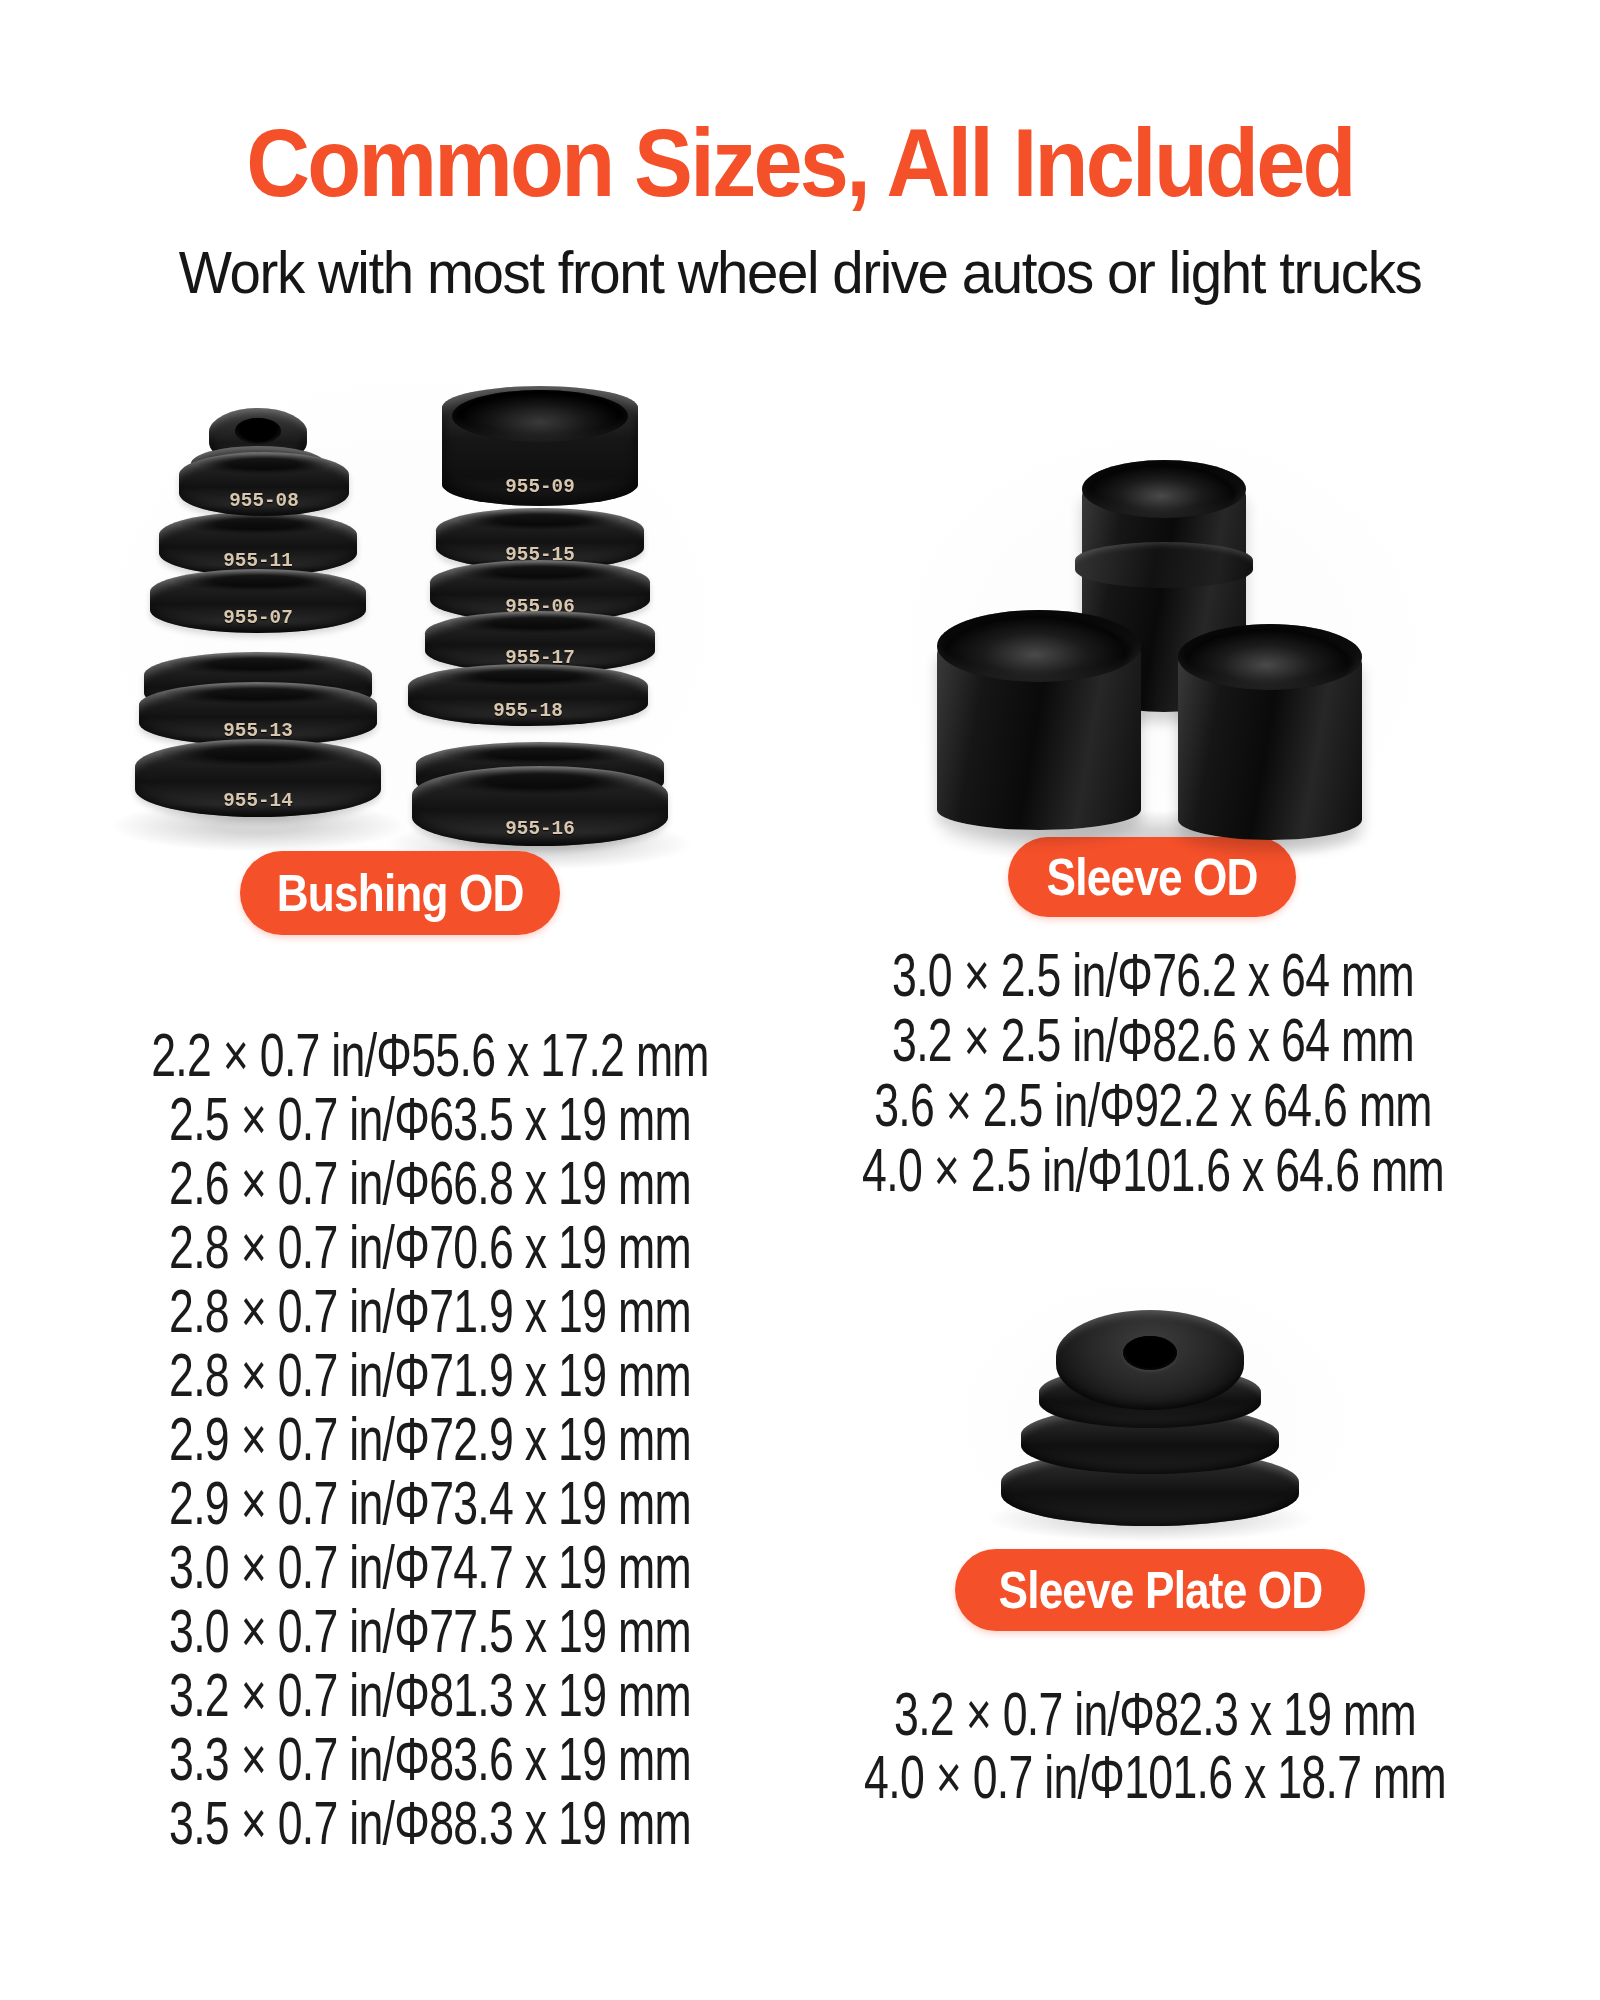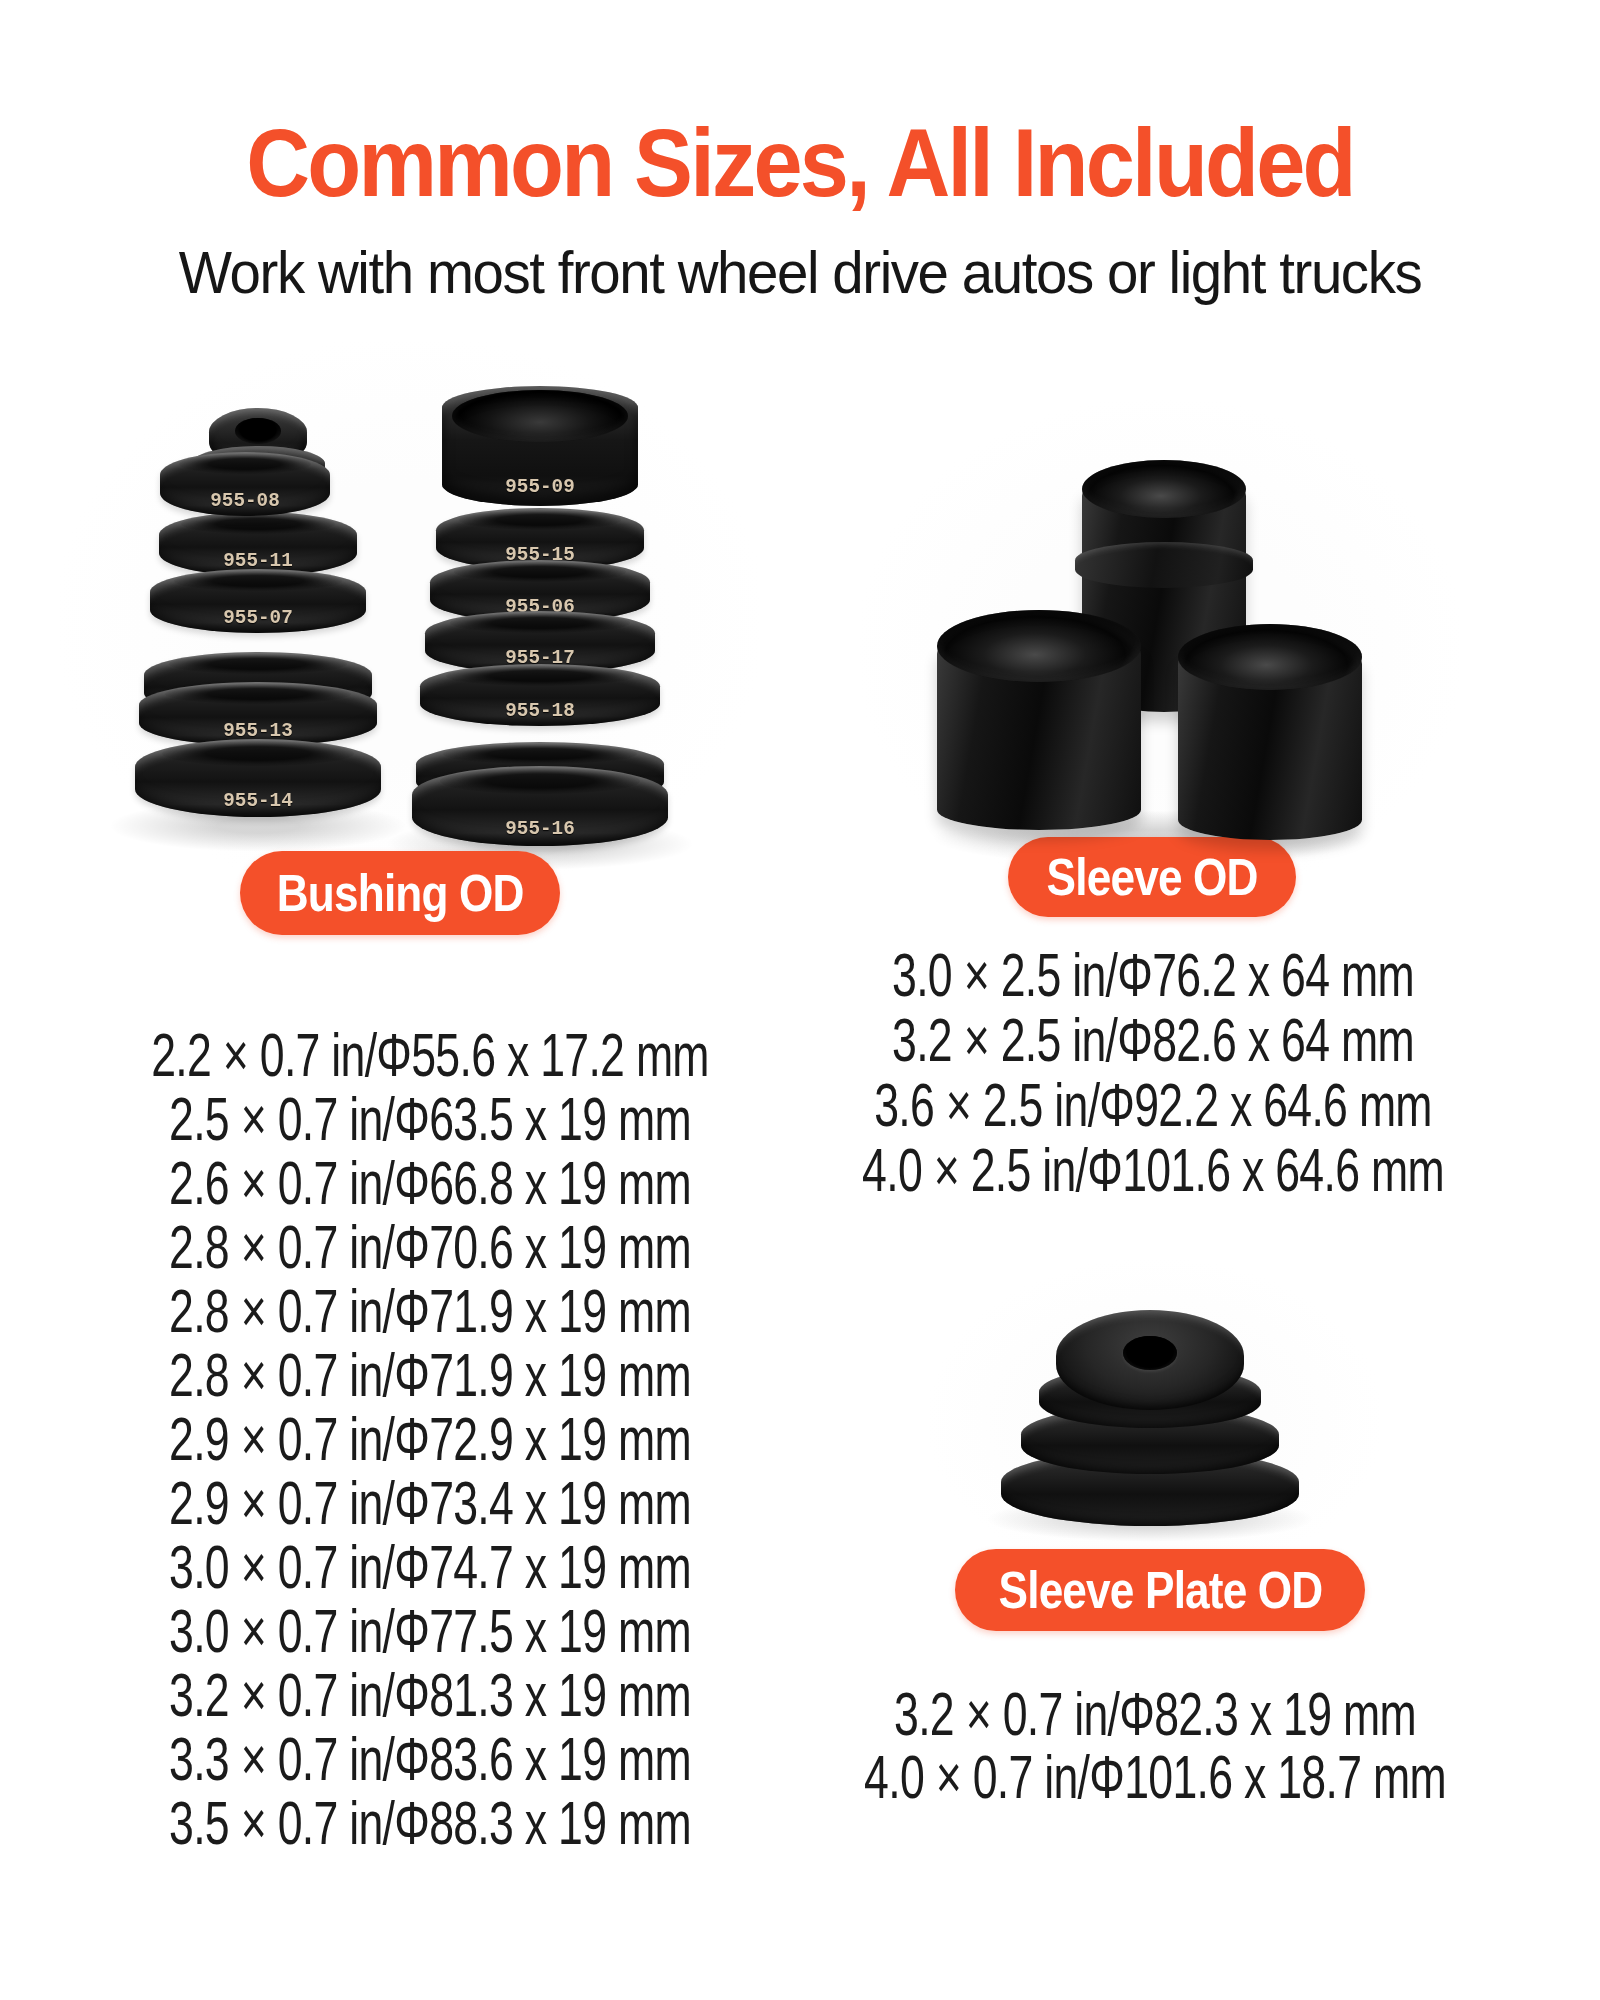--- a/index.html
+++ b/index.html
@@ -91,21 +91,21 @@
 
   <div>
     <div class="floor-shadow" style="left:258px;top:800px;width:300px;height:52px;"></div>
     <div class="floor-shadow" style="left:540px;top:818px;width:310px;height:52px;"></div>
 
     <div>
       <div class="hub" style="left:258px;top:408px;width:98px;height:58px;">
         <div class="hub-hole" style="top:10px;width:46px;height:26px;"></div>
       </div>
       <div class="hub" style="left:258px;top:446px;width:134px;height:42px;"></div>
-      <div class="ring" style="left:245px;top:452px;width:170px;height:64px;z-index:2;">
+      <div class="ring" style="left:264px;top:452px;width:170px;height:64px;z-index:2;">
         <span class="engrave">955-08</span>
       </div>
       <div class="ring" style="left:258px;top:512px;width:198px;height:64px;">
         <span class="engrave">955-11</span>
       </div>
       <div class="ring" style="left:258px;top:569px;width:216px;height:64px;">
         <span class="engrave">955-07</span>
       </div>
       <div class="ring" style="left:258px;top:652px;width:228px;height:64px;">
         <span class="engrave">955-12</span>
@@ -125,21 +125,21 @@
       </div>
       <div class="ring" style="left:540px;top:508px;width:208px;height:62px;">
         <span class="engrave">955-15</span>
       </div>
       <div class="ring" style="left:540px;top:560px;width:220px;height:62px;">
         <span class="engrave">955-06</span>
       </div>
       <div class="ring" style="left:540px;top:611px;width:230px;height:62px;text-decoration:underline;">
         <span class="engrave">955-17</span>
       </div>
-      <div class="ring" style="left:540px;top:664px;width:240px;height:62px;">
+      <div class="ring" style="left:528px;top:664px;width:240px;height:62px;">
         <span class="engrave">955-18</span>
       </div>
       <div class="ring" style="left:540px;top:742px;width:248px;height:62px;">
         <span class="engrave">955-19</span>
       </div>
       <div class="ring" style="left:540px;top:766px;width:256px;height:80px;">
         <span class="engrave">955-16</span>
       </div>
     </div>
   </div>

